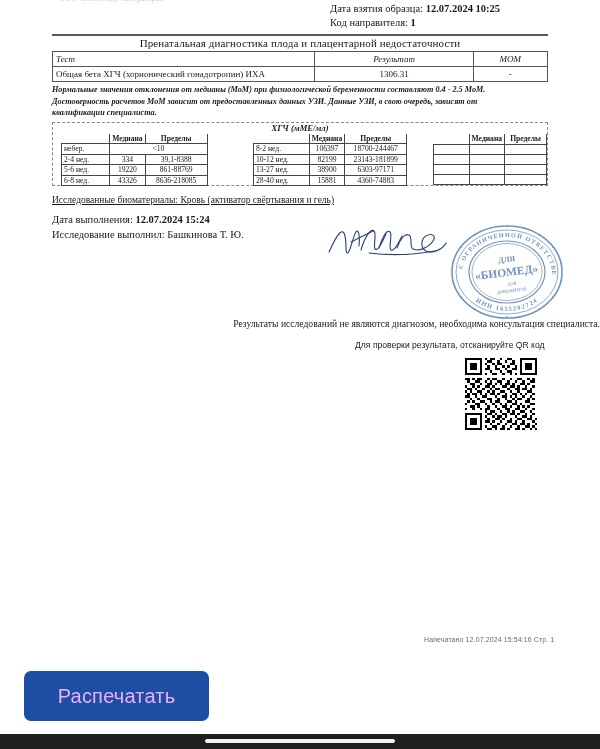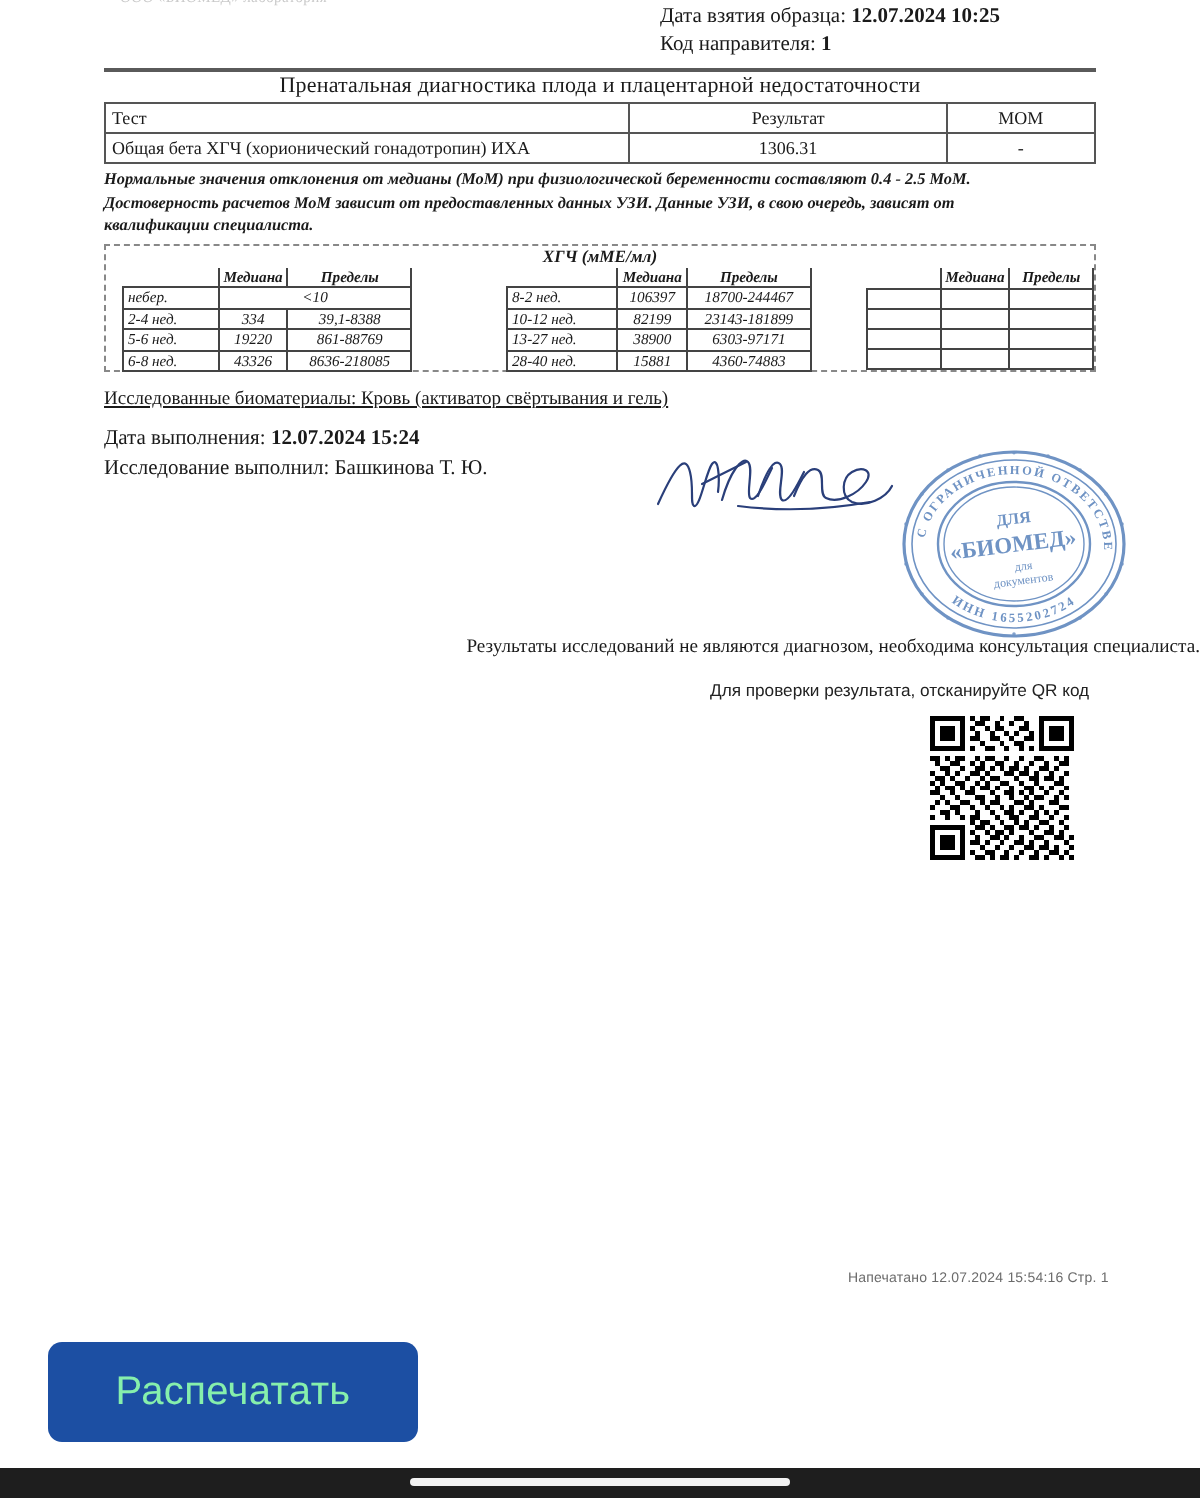--- a/index.html
+++ b/index.html
@@ -68,20 +68,21 @@
     border: none;
     border-bottom: 1px solid #555;
     text-align: center;
     font-weight: normal;
     font-size: 11px;
     padding: 1px 0 2px 0;
     letter-spacing: .1px;
   }
   .res .colhead {
     text-align: center;
+    font-style: italic;
     font-size: 9px;
     margin-top: 38px;
   }
   .res .c-test { width: 53%; text-align: left; }
   .res .c-result { width: 32%; text-align: center; }
   .res .c-mom { width: 15%; text-align: center; }
 
   
   .note {
     position: absolute;
@@ -109,21 +110,20 @@
     text-align: center;
     font-size: 8.6px;
     font-style: italic;
     font-weight: bold;
     line-height: 10px;
   }
   table.ref {
     position: absolute;
     border-collapse: collapse;
     font-size: 7.6px;
-    font-style: italic;
   }
   table.ref td {
     border: 1px solid #444;
     padding: 0 2px;
     height: 9.6px;
     line-height: 9.4px;
     white-space: nowrap;
   }
   table.ref td.hd {
     text-align: center;
@@ -232,21 +232,21 @@
     width: 600px; height: 74px;
     background: #ffffff;
   }
   .print-button {
     position: absolute;
     left: 24px; top: 11px;
     width: 185px; height: 50px;
     background: #1c4fa3;
     border: none;
     border-radius: 7px;
-    color: #86efac;
+    color: #f0abfc;
     font-family: "Liberation Sans", sans-serif;
     font-size: 20px;
     letter-spacing: .2px;
     cursor: pointer;
     text-align: center;
     line-height: 50px;
     padding: 0;
   }
 
   

